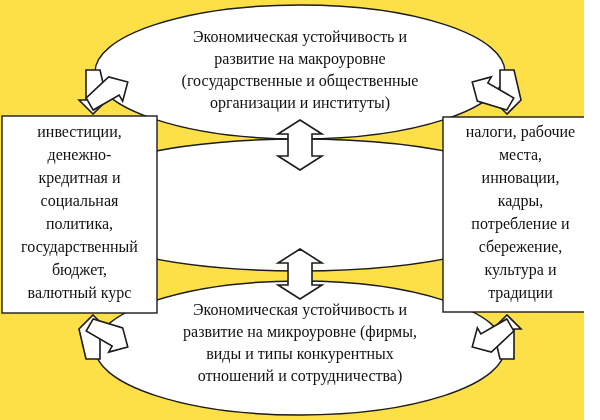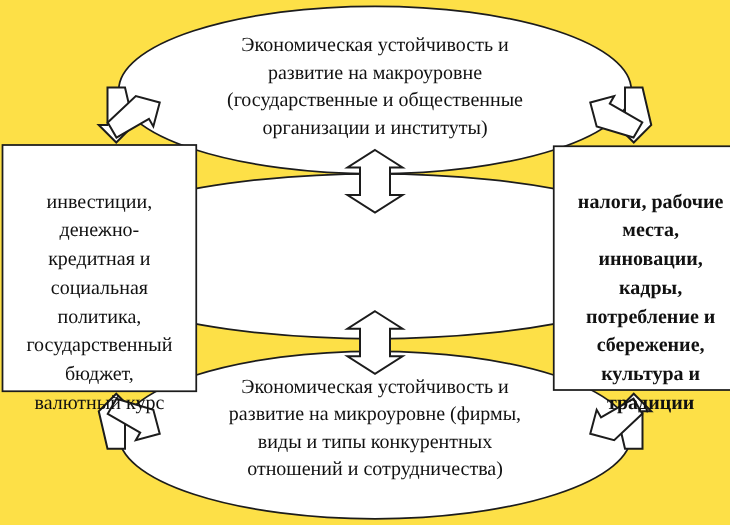--- a/index.html
+++ b/index.html
@@ -44,21 +44,20 @@
   .tb {
     position: absolute;
     text-align: center;
     color: #111111;
     font-size: 16px;
     line-height: 22px;
     white-space: pre-line;
   }
   .tb.sidebox {
     line-height: 23px;
-    margin-top: 30px;
   }
 </style>
 </head>
 <body>
 
 <div class="canvas">
 
   <svg width="600" height="420" viewBox="0 0 600 420">
 
     <defs>
@@ -108,21 +107,21 @@
 
   <div class="tb sidebox" style="left:2px; top:120px; width:155px;">инвестиции,
 денежно-
 кредитная и
 социальная
 политика,
 государственный
 бюджет,
 валютный курс</div>
 
-  <div class="tb sidebox" style="left:443px; top:120px; width:155px;font-weight:bold;">налоги, рабочие
+  <div class="tb sidebox" style="left:443px; top:120px; width:155px;">налоги, рабочие
 места,
 инновации,
 кадры,
 потребление и
 сбережение,
 культура и
 традиции</div>
 
 </div>
 

